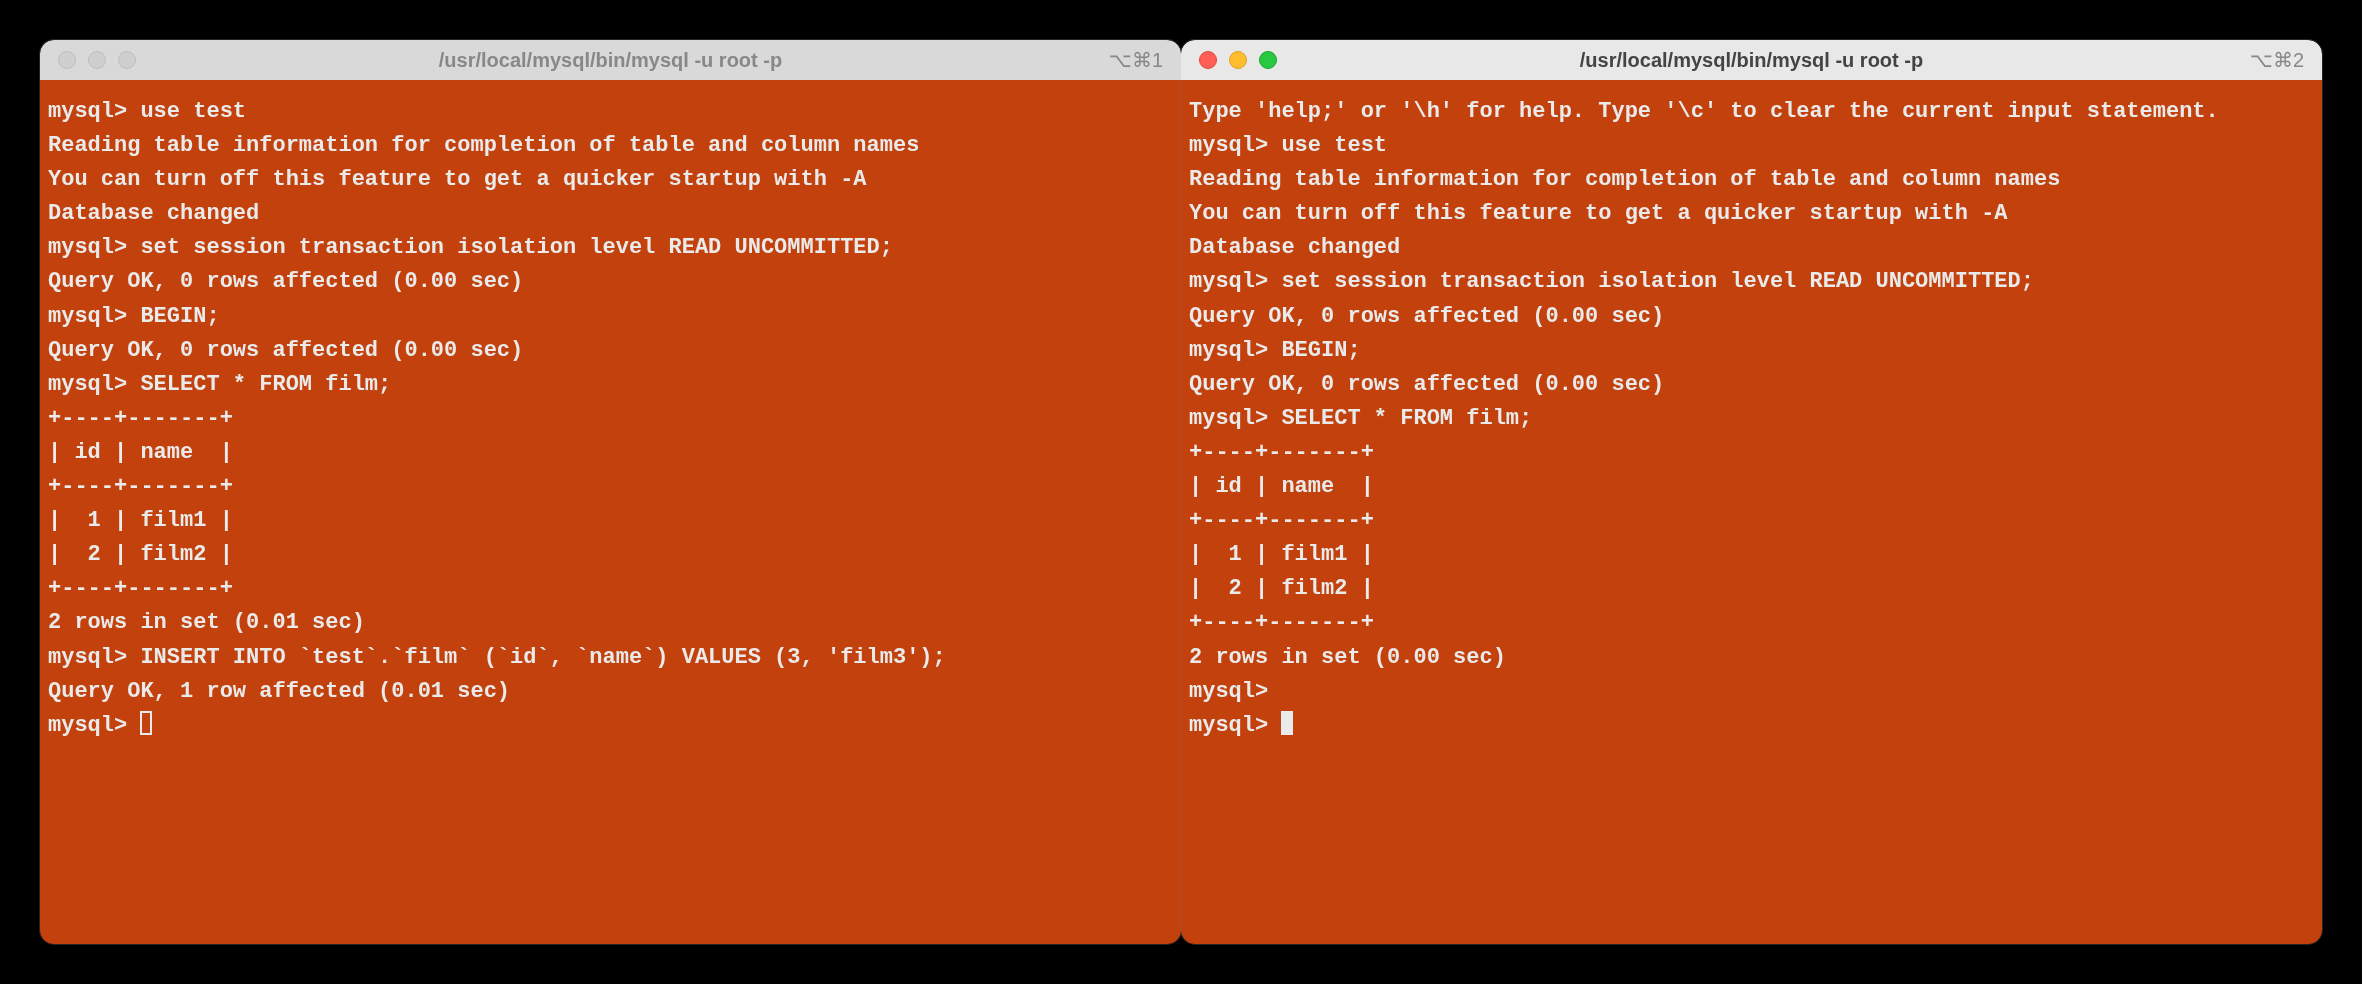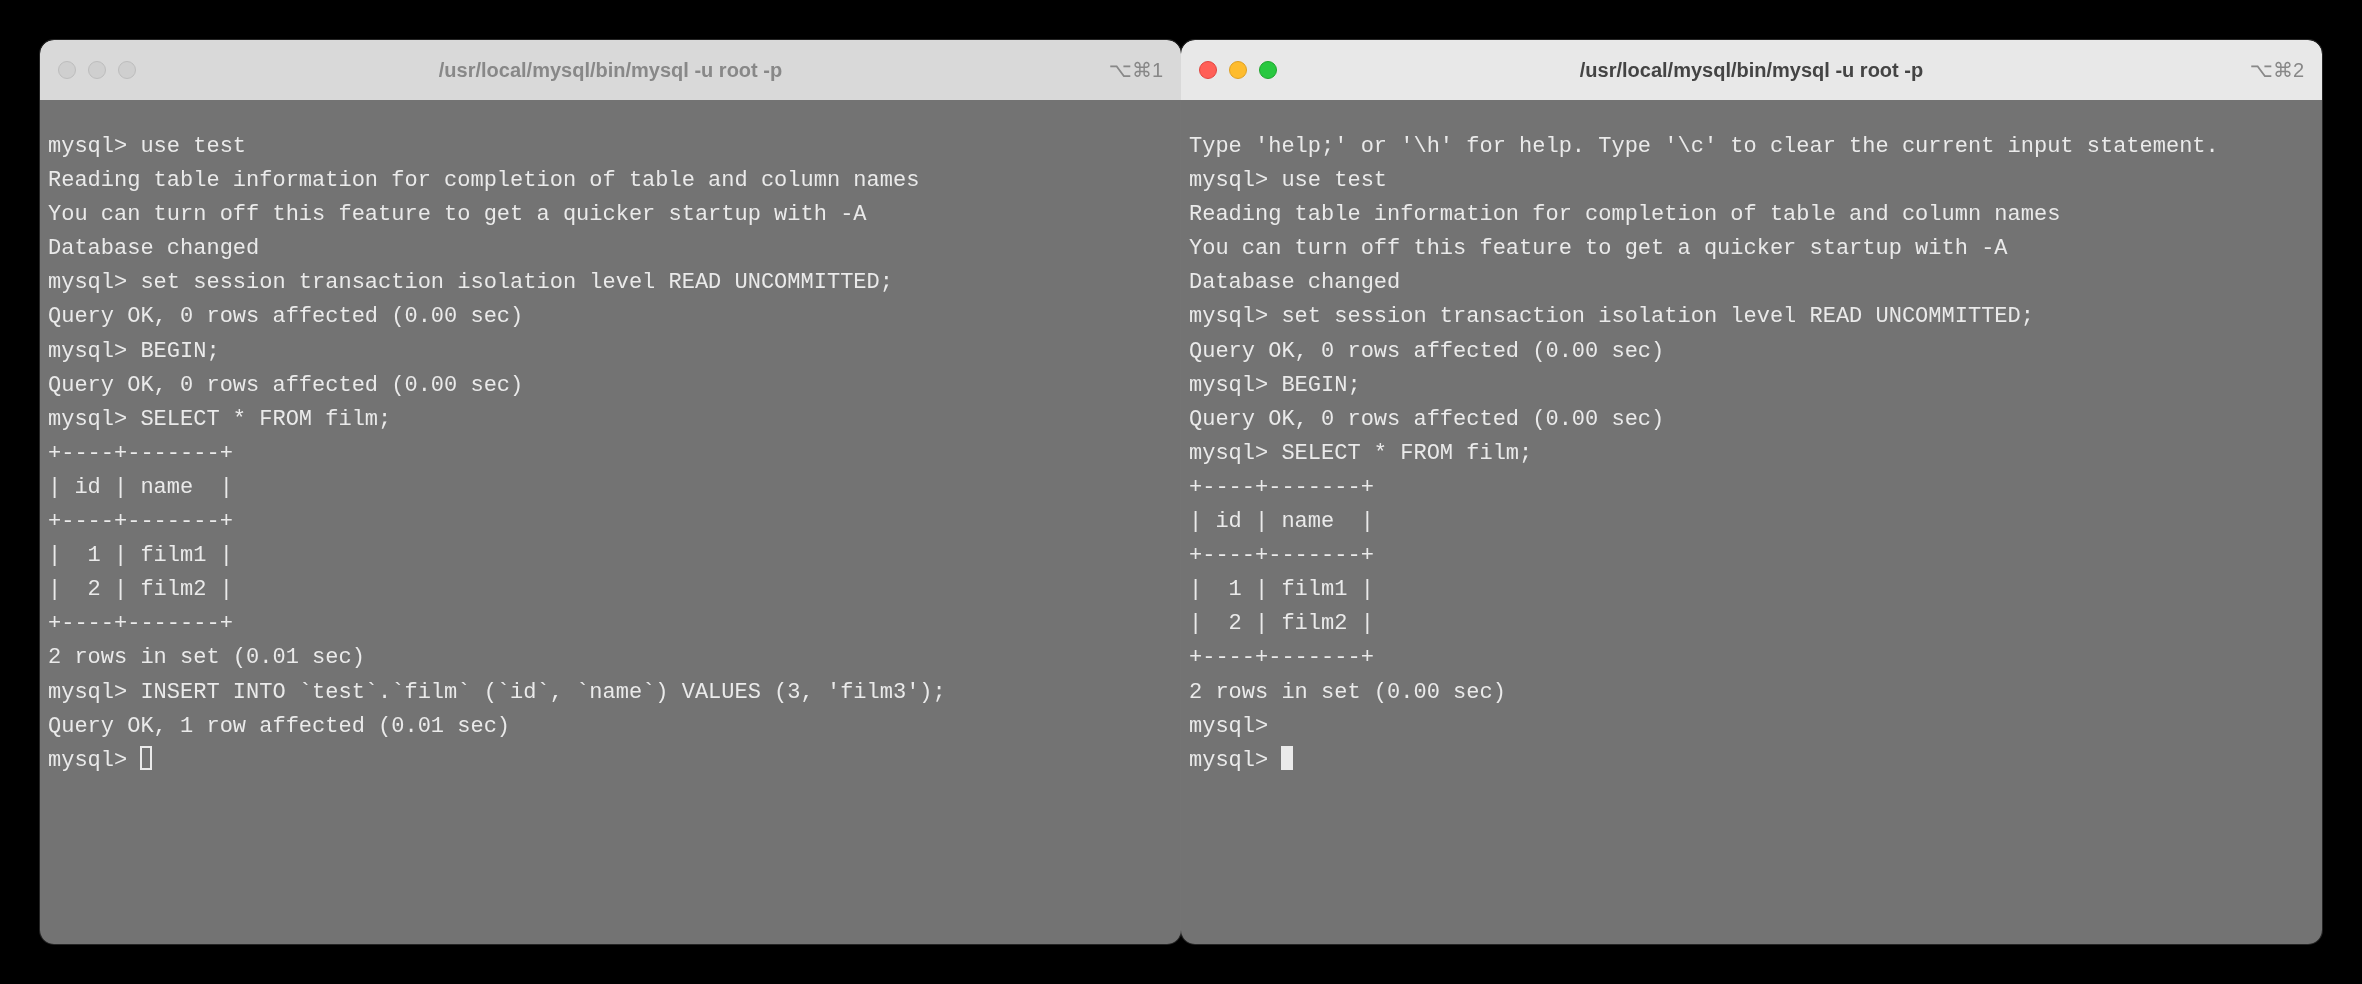--- a/index.html
+++ b/index.html
@@ -18,21 +18,21 @@
     }
     .terminal-window {
       flex: 1;
       display: flex;
       flex-direction: column;
       border-radius: 14px;
       overflow: hidden;
       box-shadow: 0 0 0 1px rgba(120,120,120,.3);
     }
     .title-bar {
-      height: 60px;
+      height: 40px;
       background: #e8e8e8;
       display: flex;
       align-items: center;
       padding: 0 18px;
       position: relative;
       border-top-left-radius: 14px;
       border-top-right-radius: 14px;
       gap: 24px;
     }
     .inactive .title-bar { background: #d9d9d9; }
@@ -63,27 +63,28 @@
     .inactive .title { color:#888; }
     .shortcut {
       margin-left:auto;
       font-family: -apple-system, "Helvetica Neue", Arial, sans-serif;
       font-size: 20px;
       color:#888;
       font-weight:500;
     }
     .terminal-body {
       flex:1;
-      background:#737373;
+      background:#c2410c;
       color:#eaeaea;
       font-size: 22px;
       line-height: 1.55;
-      padding: 30px 8px 14px 8px;
+      padding: 15px 8px 14px 8px;
       white-space: pre;
       overflow:hidden;
+      font-weight:bold;
     }
     .cursor-hollow {
       display:inline-block;
       width: 12px;
       height: 24px;
       border: 2px solid #eaeaea;
       vertical-align: -4px;
     }
     .cursor-block {
       display:inline-block;

